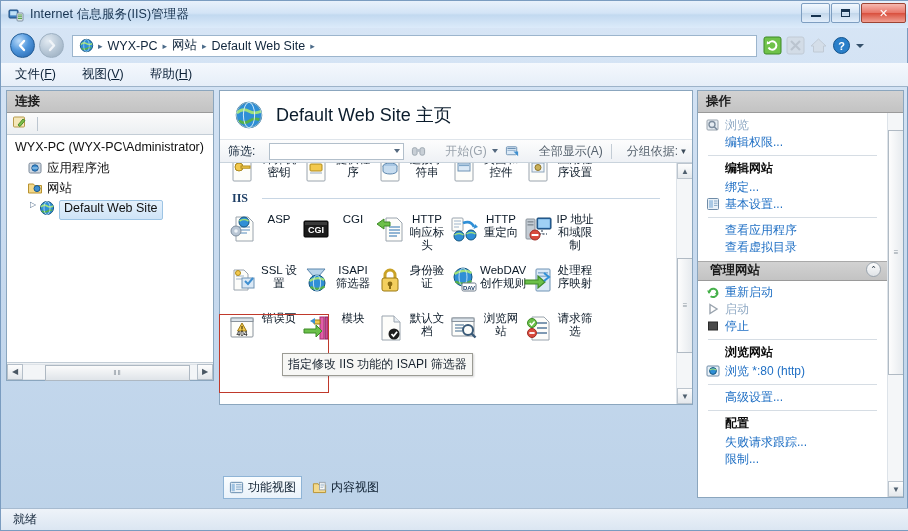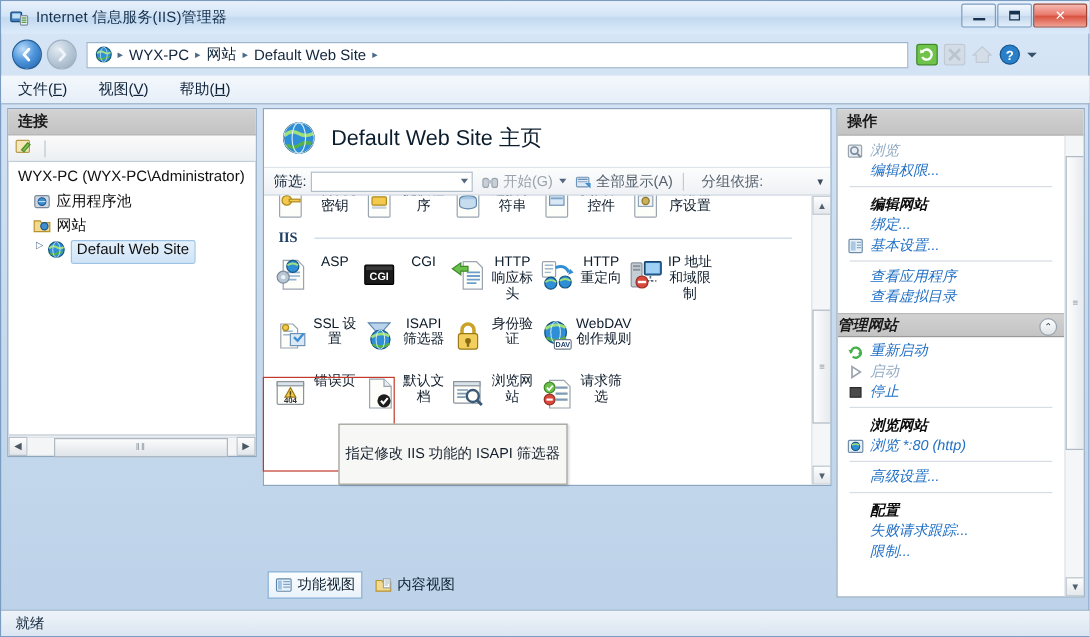--- a/index.html
+++ b/index.html
@@ -136,24 +136,24 @@
   }
   .page-title-row { display:flex; align-items:center; height:48px; padding-left:14px; flex:none;}
   .page-title-icon { width:30px;height:30px; margin-right:12px; flex:none;}
   .page-title { font-size:18px; color:#0b1c2c; }
   .filterbar {
     height:24px; flex:none; display:flex; align-items:center;
     background:linear-gradient(180deg,#fdfdfd 0%,#eef1f5 100%);
     border-top:1px solid #dfe5eb; border-bottom:1px solid #c9d3dc;
     padding-left:8px; font-size:12px;
   }
-  .filterbar .lbl { color:#13263a; margin-right:4px;}
+  .filterbar .lbl { color:#13263a; margin-right:14px;}
   .fbox { width:135px; height:17px; background:#fff; border:1px solid #b2bfcb; display:flex;align-items:center;justify-content:flex-end; padding-right:3px;}
   .fcaret { width:0;height:0;border-left:3.5px solid transparent;border-right:3.5px solid transparent;border-top:4px solid #53687e;}
-  .fb-item { display:flex;align-items:center; margin-left:7px; color:#55616d;}
+  .fb-item { display:flex;margin-left:7px; color:#55616d;gap:16px;}
   .fb-item.dis { color:#9aa3ad;}
   .fb-ic { width:15px;height:15px;margin-right:3px;flex:none;}
   .fb-divider { width:1px;height:15px;background:#c3ccd5; margin:0 8px;}
   .fb-scrollcaret { margin-left:auto; margin-right:3px; width:11px;height:11px; display:flex;align-items:center;justify-content:center;color:#3c4b5a;font-size:8px;}
 
   .iconarea { flex:1 1 auto; position:relative; display:flex; overflow:hidden;}
   .iconscroll { flex:1 1 auto; position:relative; padding:0 6px; overflow:hidden;}
   .grid-row { display:flex; align-items:flex-start; }
   .cell {
     width:74px; flex:none; display:flex; flex-direction:row; align-items:flex-start;
@@ -169,50 +169,50 @@
   .vs-arrow { width:16px;height:16px;display:flex;align-items:center;justify-content:center;
     background:linear-gradient(180deg,#fdfdfd,#e4e8ec); border:1px solid #bcc5ce; color:#50606f;font-size:8px;}
   .vs-arrow.bottom { position:absolute; bottom:0; left:0;}
   .vs-thumb { position:absolute; left:0; top:95px; width:16px; height:95px;
     background:linear-gradient(90deg,#fdfdfd,#e6eaee); border:1px solid #b0bac4;
     display:flex;align-items:center;justify-content:center;color:#8a949e;font-size:8px;}
 
   .redbox { position:absolute; border:1.5px solid #c0392b; pointer-events:none; }
   .tooltip {
     position:absolute; background:#f7f7f5; border:1px solid #9b9b94;
-    font-size:12px; color:#15202c; padding:16px 5px; white-space:nowrap;
+    font-size:12px; color:#15202c; padding:2px 5px; white-space:nowrap;
     box-shadow:1px 1px 2px rgba(0,0,0,0.18);
   }
 
   .viewtabs {
     position:absolute; left:218px; top:476px; width:474px; height:21px;
     display:flex; align-items:center; padding-left:4px;
   }
   .vtab { display:flex; align-items:center; font-size:12px; color:#0d1e2f; padding:2px 5px; margin-right:5px;}
   .vtab.active { border:1px solid #8fb4d6; background:linear-gradient(180deg,#fafdff,#e9f2fa);}
   .vtab .vic { width:15px;height:15px;margin-right:4px;flex:none;}
 
   
   .rightpane {
     position:absolute; left:696px; top:89px; width:207px; height:408px;
     background:#fff; border:1px solid #8ba6be; display:flex; flex-direction:column; overflow:hidden;
   }
   .actions-body { flex:1 1 auto; display:flex; overflow:hidden;}
   .actions-list { flex:1 1 auto; padding:4px 0 0 0; overflow:hidden;}
-  .arow { display:flex; align-items:flex-end; height:17px; padding-left:7px; white-space:nowrap;font-style:italic;}
+  .arow { display:flex; align-items:flex-start; height:17px; padding-left:7px; white-space:nowrap;}
   .arow .aic { width:16px;height:16px;margin-right:4px;flex:none;}
   .arow .aic.blank { background:none; }
   .arow .alabel { font-size:12px; color:#1f6fc4;}
   .arow.disabled .alabel { color:#8fa9c4;}
   .arow.heading { height:19px; padding-left:27px;}
   .arow.heading .alabel { color:#0b0b0b; font-weight:bold;}
   .arow.grouphdr {
     height:20px; background:linear-gradient(180deg,#d2d2d2 0%,#c3c3c3 100%);
     border-top:1px solid #a9a9a9; border-bottom:1px solid #9a9a9a;
-    padding-left:0; justify-content:space-between; padding-right:6px;
+    padding-left:12px; justify-content:space-between; padding-right:6px;
   }
   .arow.grouphdr .alabel { color:#1a1a1a; font-weight:bold; font-size:12.5px;}
   .collapse-btn {
     width:15px;height:15px;border-radius:50%;
     background:linear-gradient(180deg,#fdfdfd,#dfe3e7); border:1px solid #9aa4ae;
     display:flex;align-items:center;justify-content:center; color:#2e3c4a; font-size:8px;
   }
   .adiv { height:1px; background:#d6dde4; margin:4px 10px 4px 10px;}
   .rvscroll { width:16px; flex:none; background:#f4f6f8; border-left:1px solid #dde3e9; position:relative;}
   .rvs-thumb { position:absolute; left:0; top:17px; width:16px; height:245px;
@@ -601,35 +601,59 @@
                 <circle cx="15" cy="13" r="9" fill="#2f8fd6" stroke="#14557f"></circle>
                 <path d="M6.5 10 q8.5 -6 17 -1" stroke="#9fe07a" stroke-width="2.4" fill="none"></path>
                 <path d="M7.5 17.5 q8 4.5 16 -0.5" stroke="#55b04a" stroke-width="2.4" fill="none"></path>
                 <ellipse cx="15" cy="13" rx="4" ry="9" fill="none" stroke="#d7effc" stroke-width="0.8"></ellipse>
                 <rect x="14" y="19" width="14" height="8" rx="1.5" fill="#fff" stroke="#6f7d8b"></rect>
                 <text x="21" y="25.5" font-size="6" fill="#1f3f66" text-anchor="middle" font-family="Liberation Sans, sans-serif" font-weight="bold">DAV</text>
               </svg>
             </span>
             <span class="cl">WebDAV 创作规则</span>
           </div>
+          <div class="cell">
+            <span class="ic">
+              <svg width="32" height="32" viewBox="0 0 32 32">
+                <rect x="14" y="5" width="14" height="22" rx="1" fill="#dbe9f6" stroke="#6f93b5"></rect>
+                <rect x="16" y="8" width="10" height="1.6" fill="#8fb3d2"></rect>
+                <rect x="16" y="11.5" width="10" height="1.6" fill="#8fb3d2"></rect>
+                <path d="M3 16 h13 v-4 l7 6 l-7 6 v-4 H3z" fill="#6cc04a" stroke="#3d8a27" stroke-width="1.2"></path>
+                <path d="M22 9 l5 4 l-5 4" stroke="#2f8fd6" stroke-width="2" fill="none"></path>
+              </svg>
+            </span>
+            <span class="cl">处理程序映射</span>
+          </div>
         </div>
 
         <div class="grid-row" style="margin-top:10px;">
           <div class="cell">
             <span class="ic">
               <svg width="32" height="32" viewBox="0 0 32 32">
                 <rect x="5" y="6" width="22" height="19" rx="1" fill="#fdfdfa" stroke="#8a939c"></rect>
                 <rect x="5" y="6" width="22" height="3.5" fill="#dbe3ea" stroke="#8a939c"></rect>
                 <path d="M16 11 l4.5 8 h-9z" fill="#f3c94e" stroke="#9c7a15"></path>
                 <rect x="15.4" y="14" width="1.2" height="3" fill="#4a3a05"></rect>
                 <rect x="15.4" y="17.6" width="1.2" height="1.2" fill="#4a3a05"></rect>
                 <text x="16" y="24" font-size="6.5" fill="#333" text-anchor="middle" font-family="Liberation Sans, sans-serif" font-weight="bold">404</text>
               </svg>
             </span>
             <span class="cl">错误页</span>
+          </div>
+          <div class="cell">
+            <span class="ic">
+              <svg width="32" height="32" viewBox="0 0 32 32">
+                <rect x="20" y="5" width="4" height="22" fill="#e05fa8" stroke="#a62e74"></rect>
+                <rect x="25" y="5" width="3" height="22" fill="#c94b93" stroke="#8e2261"></rect>
+                <path d="M14 8 h6 v4 h-6z" fill="#f3c94e" stroke="#9c7a15"></path>
+                <path d="M4 17 h12 v-4 l6 6 l-6 6 v-4 H4z" fill="#6cc04a" stroke="#3d8a27"></path>
+                <path d="M10 9 l5 -3 v6z" fill="#3f8fd0"></path>
+              </svg>
+            </span>
+            <span class="cl">模块</span>
           </div>
           <div class="cell">
             <span class="ic">
               <svg width="32" height="32" viewBox="0 0 32 32">
                 <path d="M8 4 h12 l6 6 v18 h-18z" fill="#fdfdfa" stroke="#9aa4ae"></path>
                 <path d="M20 4 v6 h6" fill="#e8edf2" stroke="#9aa4ae"></path>
                 <circle cx="20" cy="22" r="5.5" fill="#1d1d1d"></circle>
                 <path d="M17.5 22 l2 2.2 l3.6 -4.4" stroke="#fff" stroke-width="1.8" fill="none"></path>
               </svg>
             </span>

